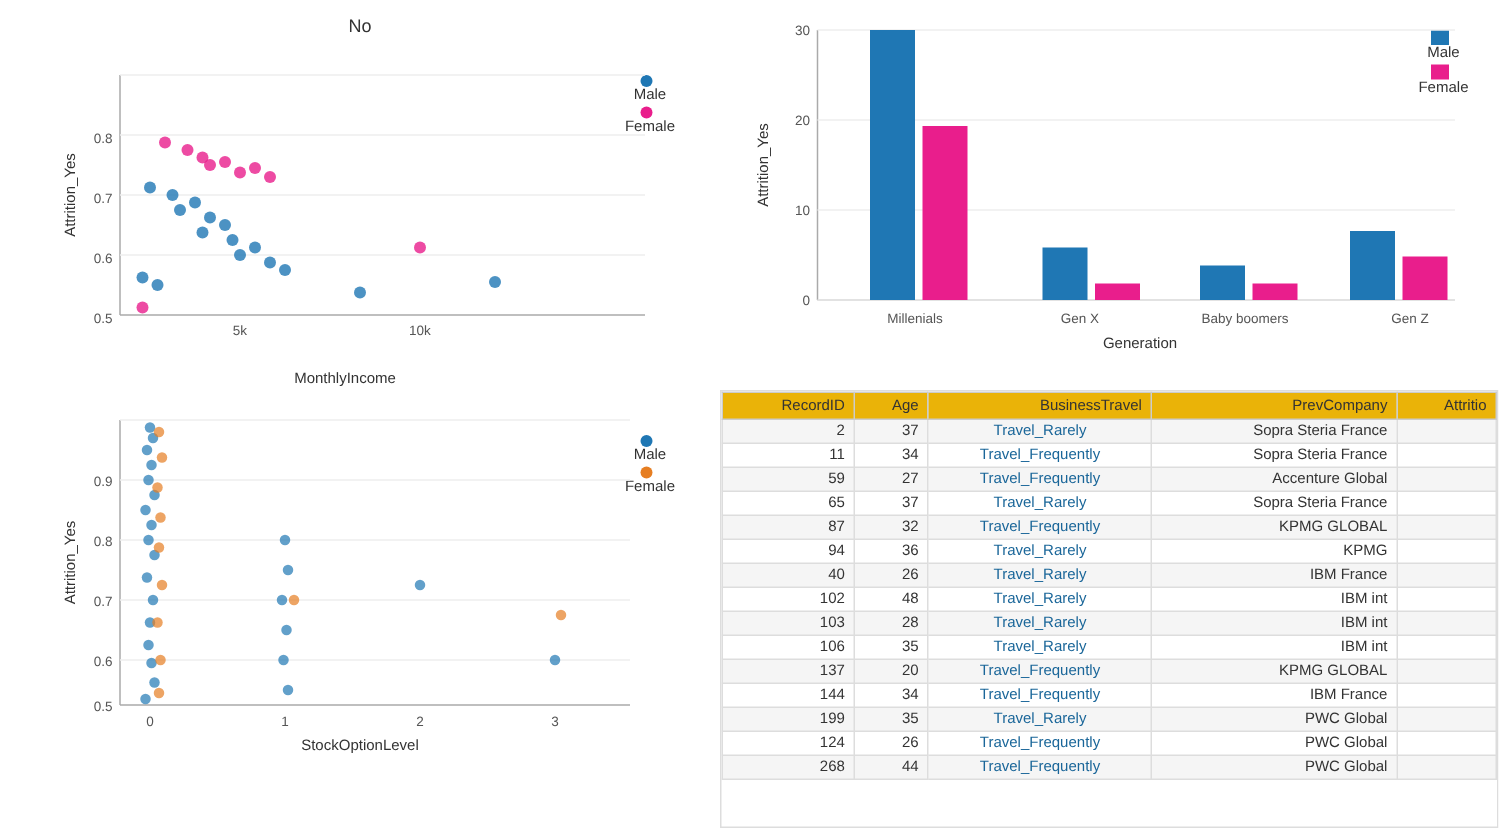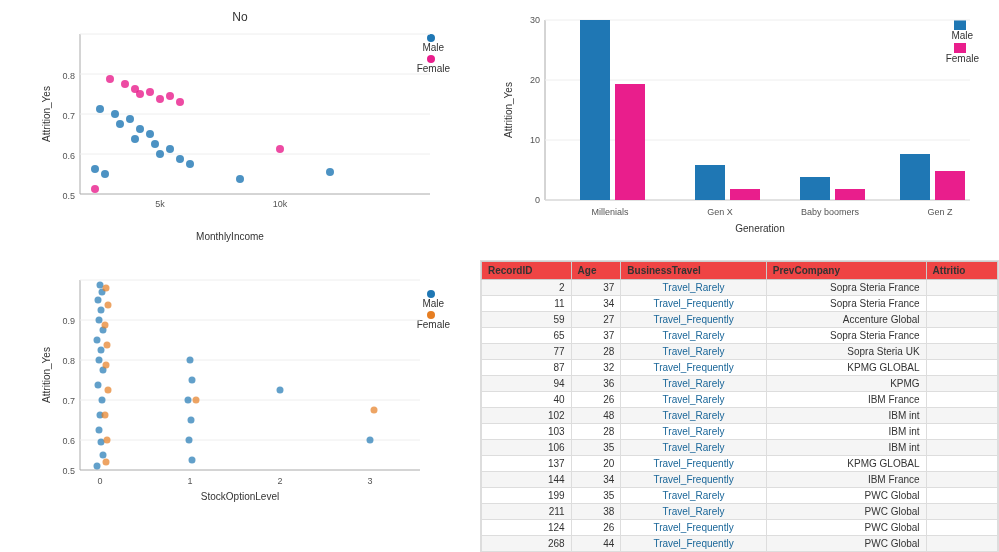--- a/index.html
+++ b/index.html
@@ -19,21 +19,21 @@
       height: 552px;
     }
     .chart-panel {
       position: relative;
       padding: 10px;
     }
     .chart-title {
       text-align: center;
       font-size: 12px;
       color: #333;
-      margin-bottom: 0;
+      margin-bottom: 16px;
     }
     .chart-area {
       position: relative;
       width: 100%;
       height: calc(100% - 20px);
     }
     
     .legend {
       position: absolute;
       font-size: 10px;
@@ -73,25 +73,25 @@
       border: 1px solid #ddd;
       overflow: hidden;
       padding: 0;
     }
     .data-table {
       width: 100%;
       border-collapse: collapse;
       font-size: 10px;
     }
     .data-table th {
-      background: #ef4444;
+      background: #eab308;
       border: 1px solid #ccc;
       padding: 3px 6px;
-      text-align: left;
-      font-weight: bold;
+      text-align: right;
+      font-weight: normal;
       color: #333;
       white-space: nowrap;
     }
     .data-table td {
       border: 1px solid #ddd;
       padding: 2px 6px;
       text-align: right;
       color: #333;
       white-space: nowrap;
     }
@@ -362,27 +362,20 @@
             <td></td>
           </tr>
           <tr>
             <td>65</td>
             <td>37</td>
             <td class="text-col">Travel_Rarely</td>
             <td class="company-col">Sopra Steria France</td>
             <td></td>
           </tr>
           <tr>
-            <td>77</td>
-            <td>28</td>
-            <td class="text-col">Travel_Rarely</td>
-            <td class="company-col">Sopra Steria UK</td>
-            <td></td>
-          </tr>
-          <tr>
             <td>87</td>
             <td>32</td>
             <td class="text-col">Travel_Frequently</td>
             <td class="company-col">KPMG GLOBAL</td>
             <td></td>
           </tr>
           <tr>
             <td>94</td>
             <td>36</td>
             <td class="text-col">Travel_Rarely</td>
@@ -427,27 +420,20 @@
           <tr>
             <td>144</td>
             <td>34</td>
             <td class="text-col">Travel_Frequently</td>
             <td class="company-col">IBM France</td>
             <td></td>
           </tr>
           <tr>
             <td>199</td>
             <td>35</td>
-            <td class="text-col">Travel_Rarely</td>
-            <td class="company-col">PWC Global</td>
-            <td></td>
-          </tr>
-          <tr>
-            <td>211</td>
-            <td>38</td>
             <td class="text-col">Travel_Rarely</td>
             <td class="company-col">PWC Global</td>
             <td></td>
           </tr>
           <tr>
             <td>124</td>
             <td>26</td>
             <td class="text-col">Travel_Frequently</td>
             <td class="company-col">PWC Global</td>
             <td></td>

